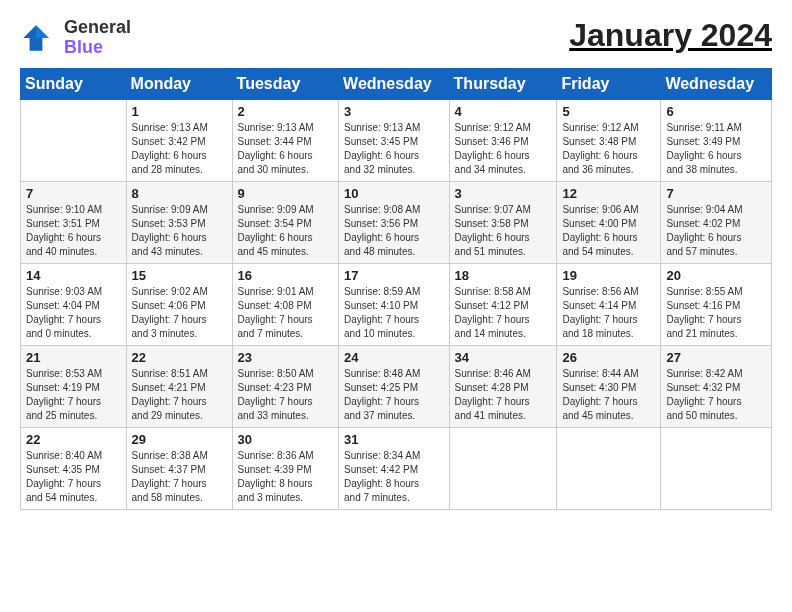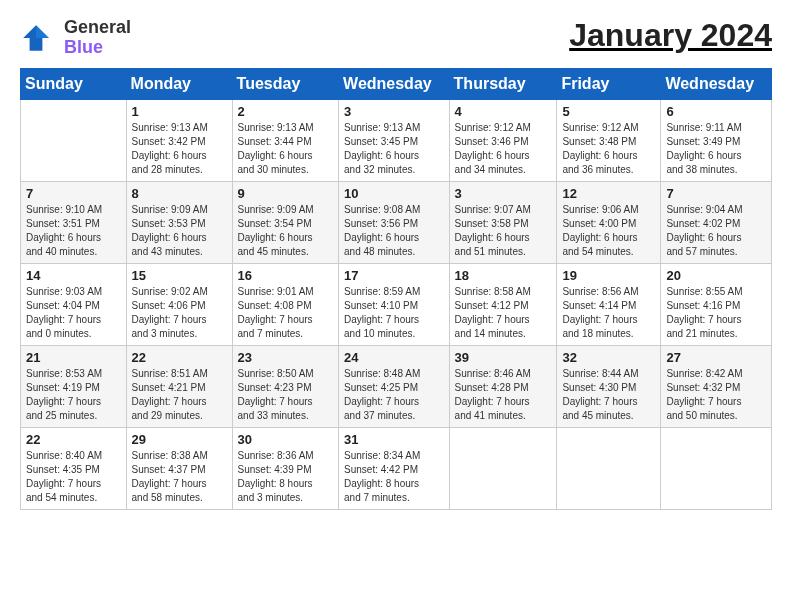--- a/index.html
+++ b/index.html
@@ -224,25 +224,25 @@
           </td>
           <td>
             <div class="day-num">23</div>
             <div class="day-info">Sunrise: 8:50 AM<br>Sunset: 4:23 PM<br>Daylight: 7 hours<br>and 33 minutes.</div>
           </td>
           <td>
             <div class="day-num">24</div>
             <div class="day-info">Sunrise: 8:48 AM<br>Sunset: 4:25 PM<br>Daylight: 7 hours<br>and 37 minutes.</div>
           </td>
           <td>
-            <div class="day-num">39</div>
+            <div class="day-num">34</div>
             <div class="day-info">Sunrise: 8:46 AM<br>Sunset: 4:28 PM<br>Daylight: 7 hours<br>and 41 minutes.</div>
           </td>
           <td>
-            <div class="day-num">32</div>
+            <div class="day-num">26</div>
             <div class="day-info">Sunrise: 8:44 AM<br>Sunset: 4:30 PM<br>Daylight: 7 hours<br>and 45 minutes.</div>
           </td>
           <td>
             <div class="day-num">27</div>
             <div class="day-info">Sunrise: 8:42 AM<br>Sunset: 4:32 PM<br>Daylight: 7 hours<br>and 50 minutes.</div>
           </td>
         </tr>
         <tr>
           <td>
             <div class="day-num">22</div>

